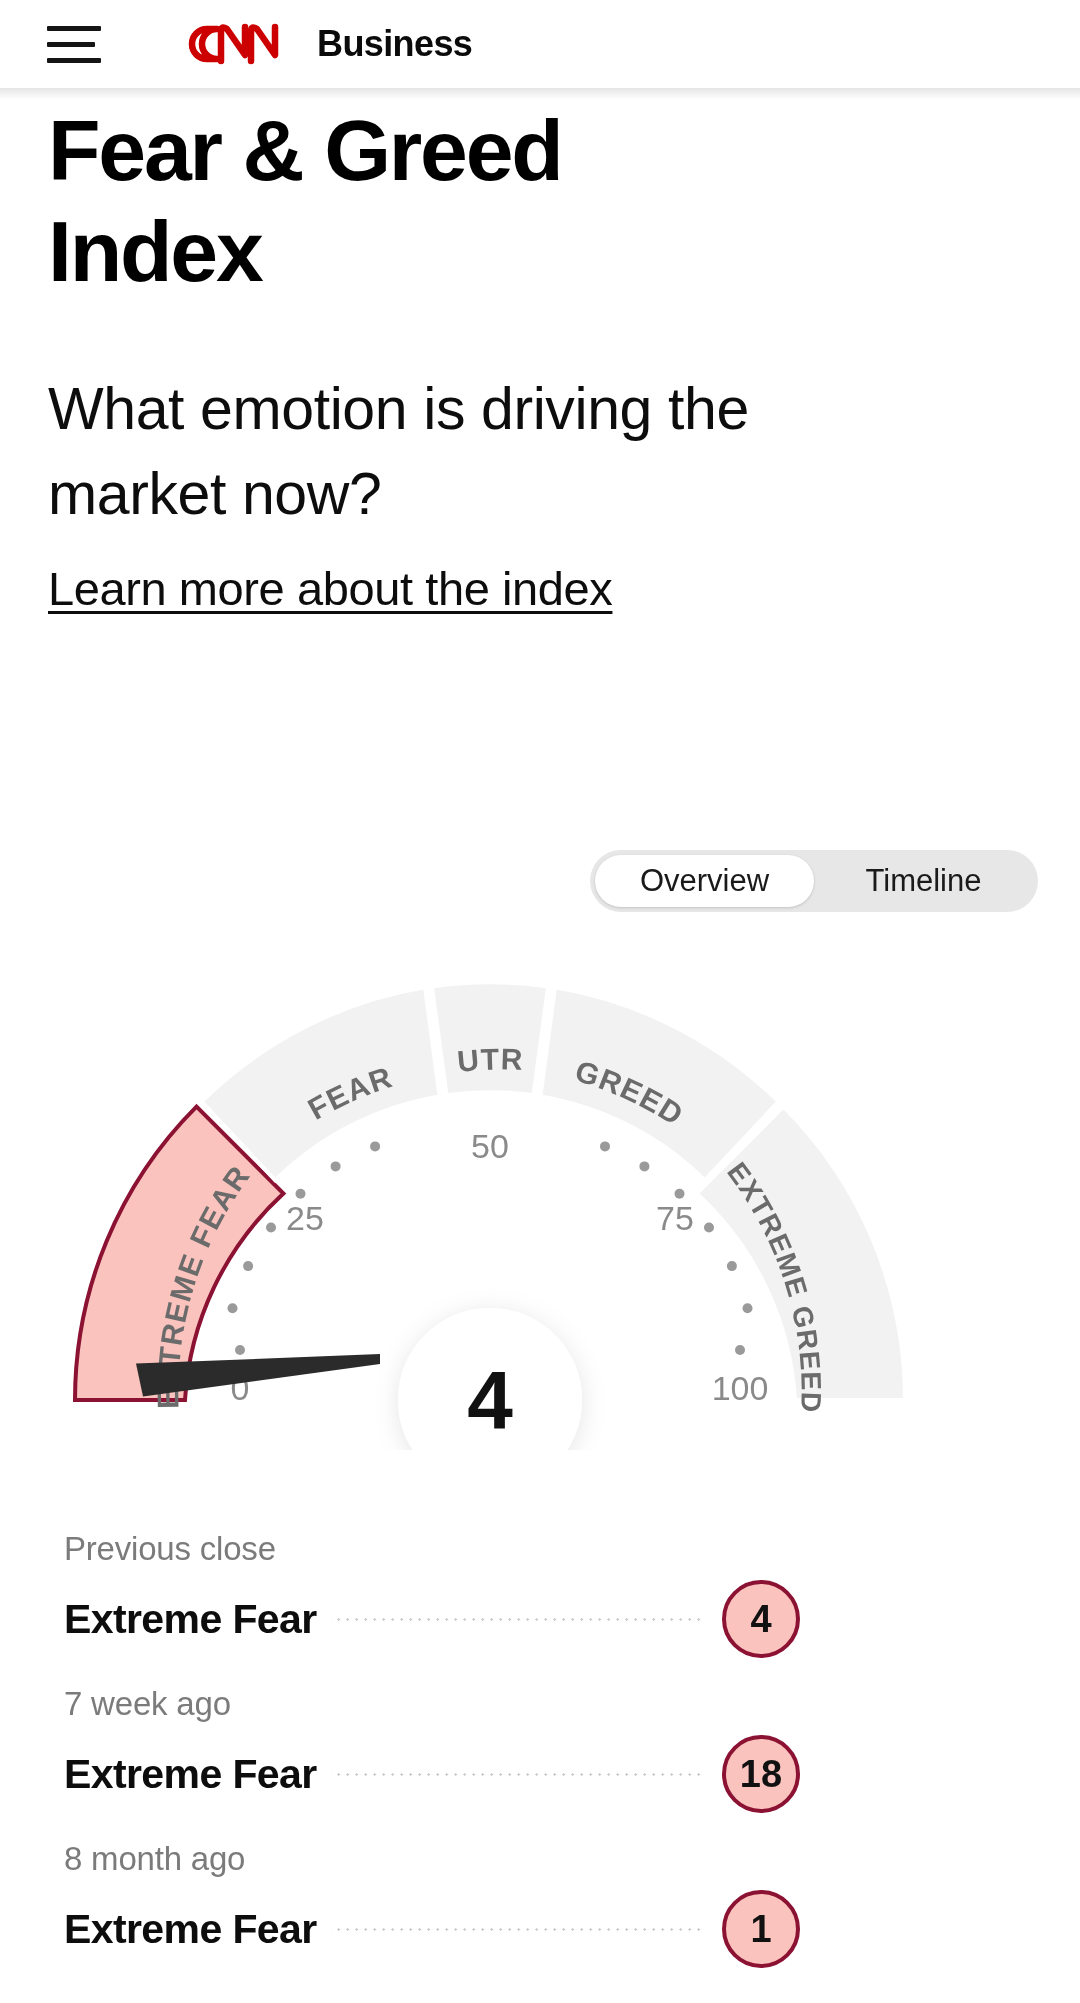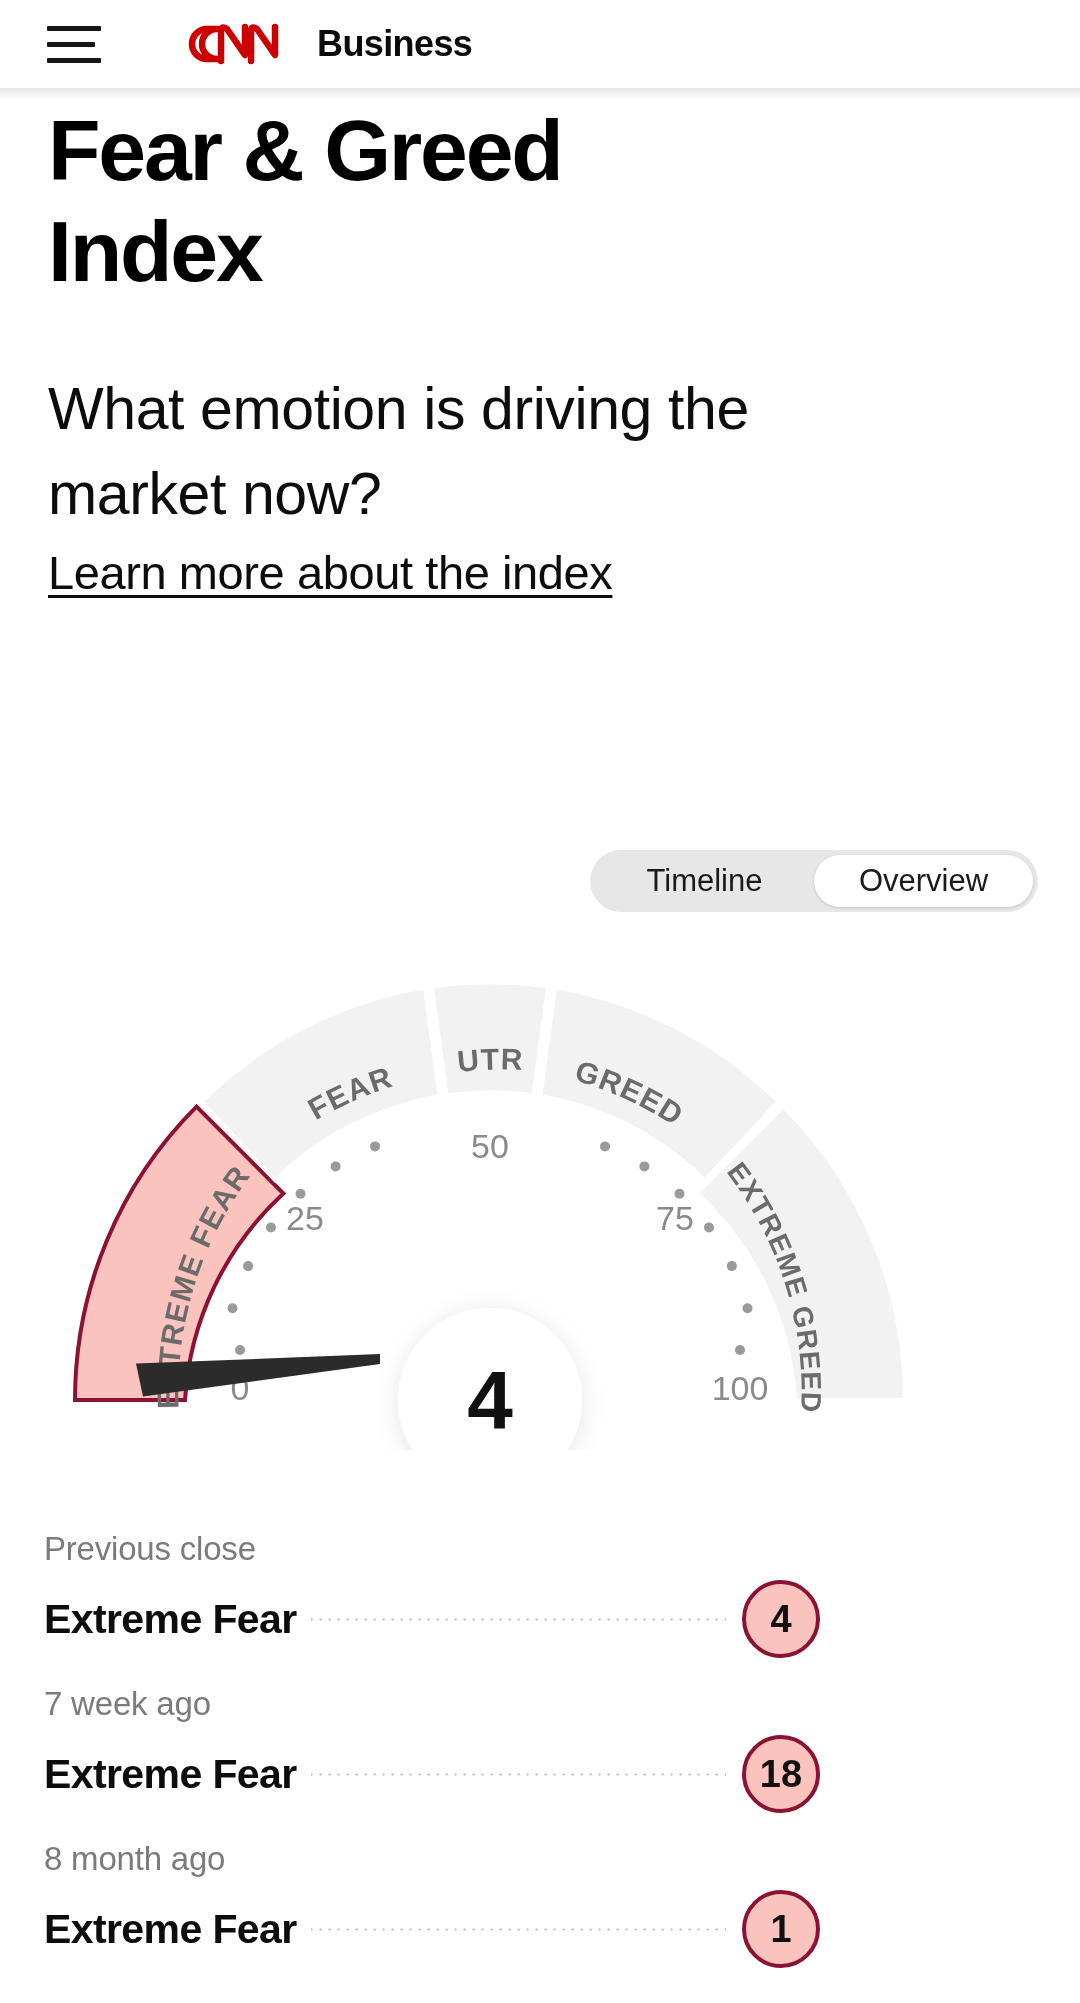--- a/index.html
+++ b/index.html
@@ -48,21 +48,21 @@
     color: #000; letter-spacing: -2.2px;
     max-width: 720px;
   }
   .hero-sub {
     margin-top: 66px;
     font-size: 59px; font-weight: 400; line-height: 1.44;
     color: #0d0d0d; letter-spacing: -0.4px;
     max-width: 800px;
   }
   .hero-link {
-    display: inline-block; margin-top: 8px;
+    display: inline-block; margin-top: 24px;
     font-size: 47px; font-weight: 400; color: #0d0d0d;
     text-decoration: underline; text-underline-offset: 6px;
     text-decoration-thickness: 3px; letter-spacing: -0.4px;
     cursor: pointer;
   }
 
   
   .toggle-wrap { position: absolute; top: 850px; left: 0; width: 1080px;
     display: flex; justify-content: flex-end; padding-right: 42px; }
   .toggle {
@@ -84,21 +84,21 @@
 
   .seg-label { font-family: "Liberation Sans", sans-serif; font-weight: 700;
     font-size: 30px; fill: #6b6b6b; letter-spacing: 1.2px; }
   .seg-label-sm { font-size: 28px; }
   .tick-num { font-family: "Liberation Sans", sans-serif; font-weight: 400;
     font-size: 34px; fill: #8a8a8a; }
   .center-value { font-family: "Liberation Sans", sans-serif; font-weight: 800;
     font-size: 82px; fill: #111111; }
 
   
-  .rows { position: absolute; top: 1530px; left: 0; width: 864px; padding: 0 44px; }
+  .rows { position: absolute; top: 1530px; left: 0; width: 864px; padding: 0 64px; }
   .row { position: relative; height: 155px; }
   .row-when { font-size: 33px; color: #7b7b7b; letter-spacing: -0.2px; }
   .row-body { display: flex; align-items: center; margin-top: 12px; }
   .row-label { font-size: 41px; font-weight: 700; color: #0d0d0d; letter-spacing: -0.6px;
     white-space: nowrap; }
   .row-leader { flex: 1; margin: 0 16px 0 14px; height: 3px;
     background-image: radial-gradient(circle, #c9c9c9 1.2px, transparent 1.3px);
     background-size: 9px 3px; background-repeat: repeat-x; background-position: center; }
   .badge {
     width: 78px; height: 78px; border-radius: 50%;
@@ -132,22 +132,22 @@
   <div class="header-shadow"></div>
 
   <div class="hero">
     <h1 class="hero-title">Fear &amp; Greed Index</h1>
     <p class="hero-sub">What emotion is driving the market now?</p>
     <a class="hero-link">Learn more about the index</a>
   </div>
 
   <div class="toggle-wrap">
     <div class="toggle">
+      <div class="toggle-btn active">Overview</div>
       <div class="toggle-btn">Timeline</div>
-      <div class="toggle-btn active">Overview</div>
     </div>
   </div>
 
   <div class="gauge-wrap">
     <svg class="gauge-svg" width="1010" height="520" viewBox="0 0 1010 520">
       <defs>
         <filter id="softshadow" x="-40%" y="-40%" width="180%" height="180%">
           <feDropShadow dx="0" dy="4" stdDeviation="12" flood-color="#000" flood-opacity="0.10"></feDropShadow>
         </filter>
 

